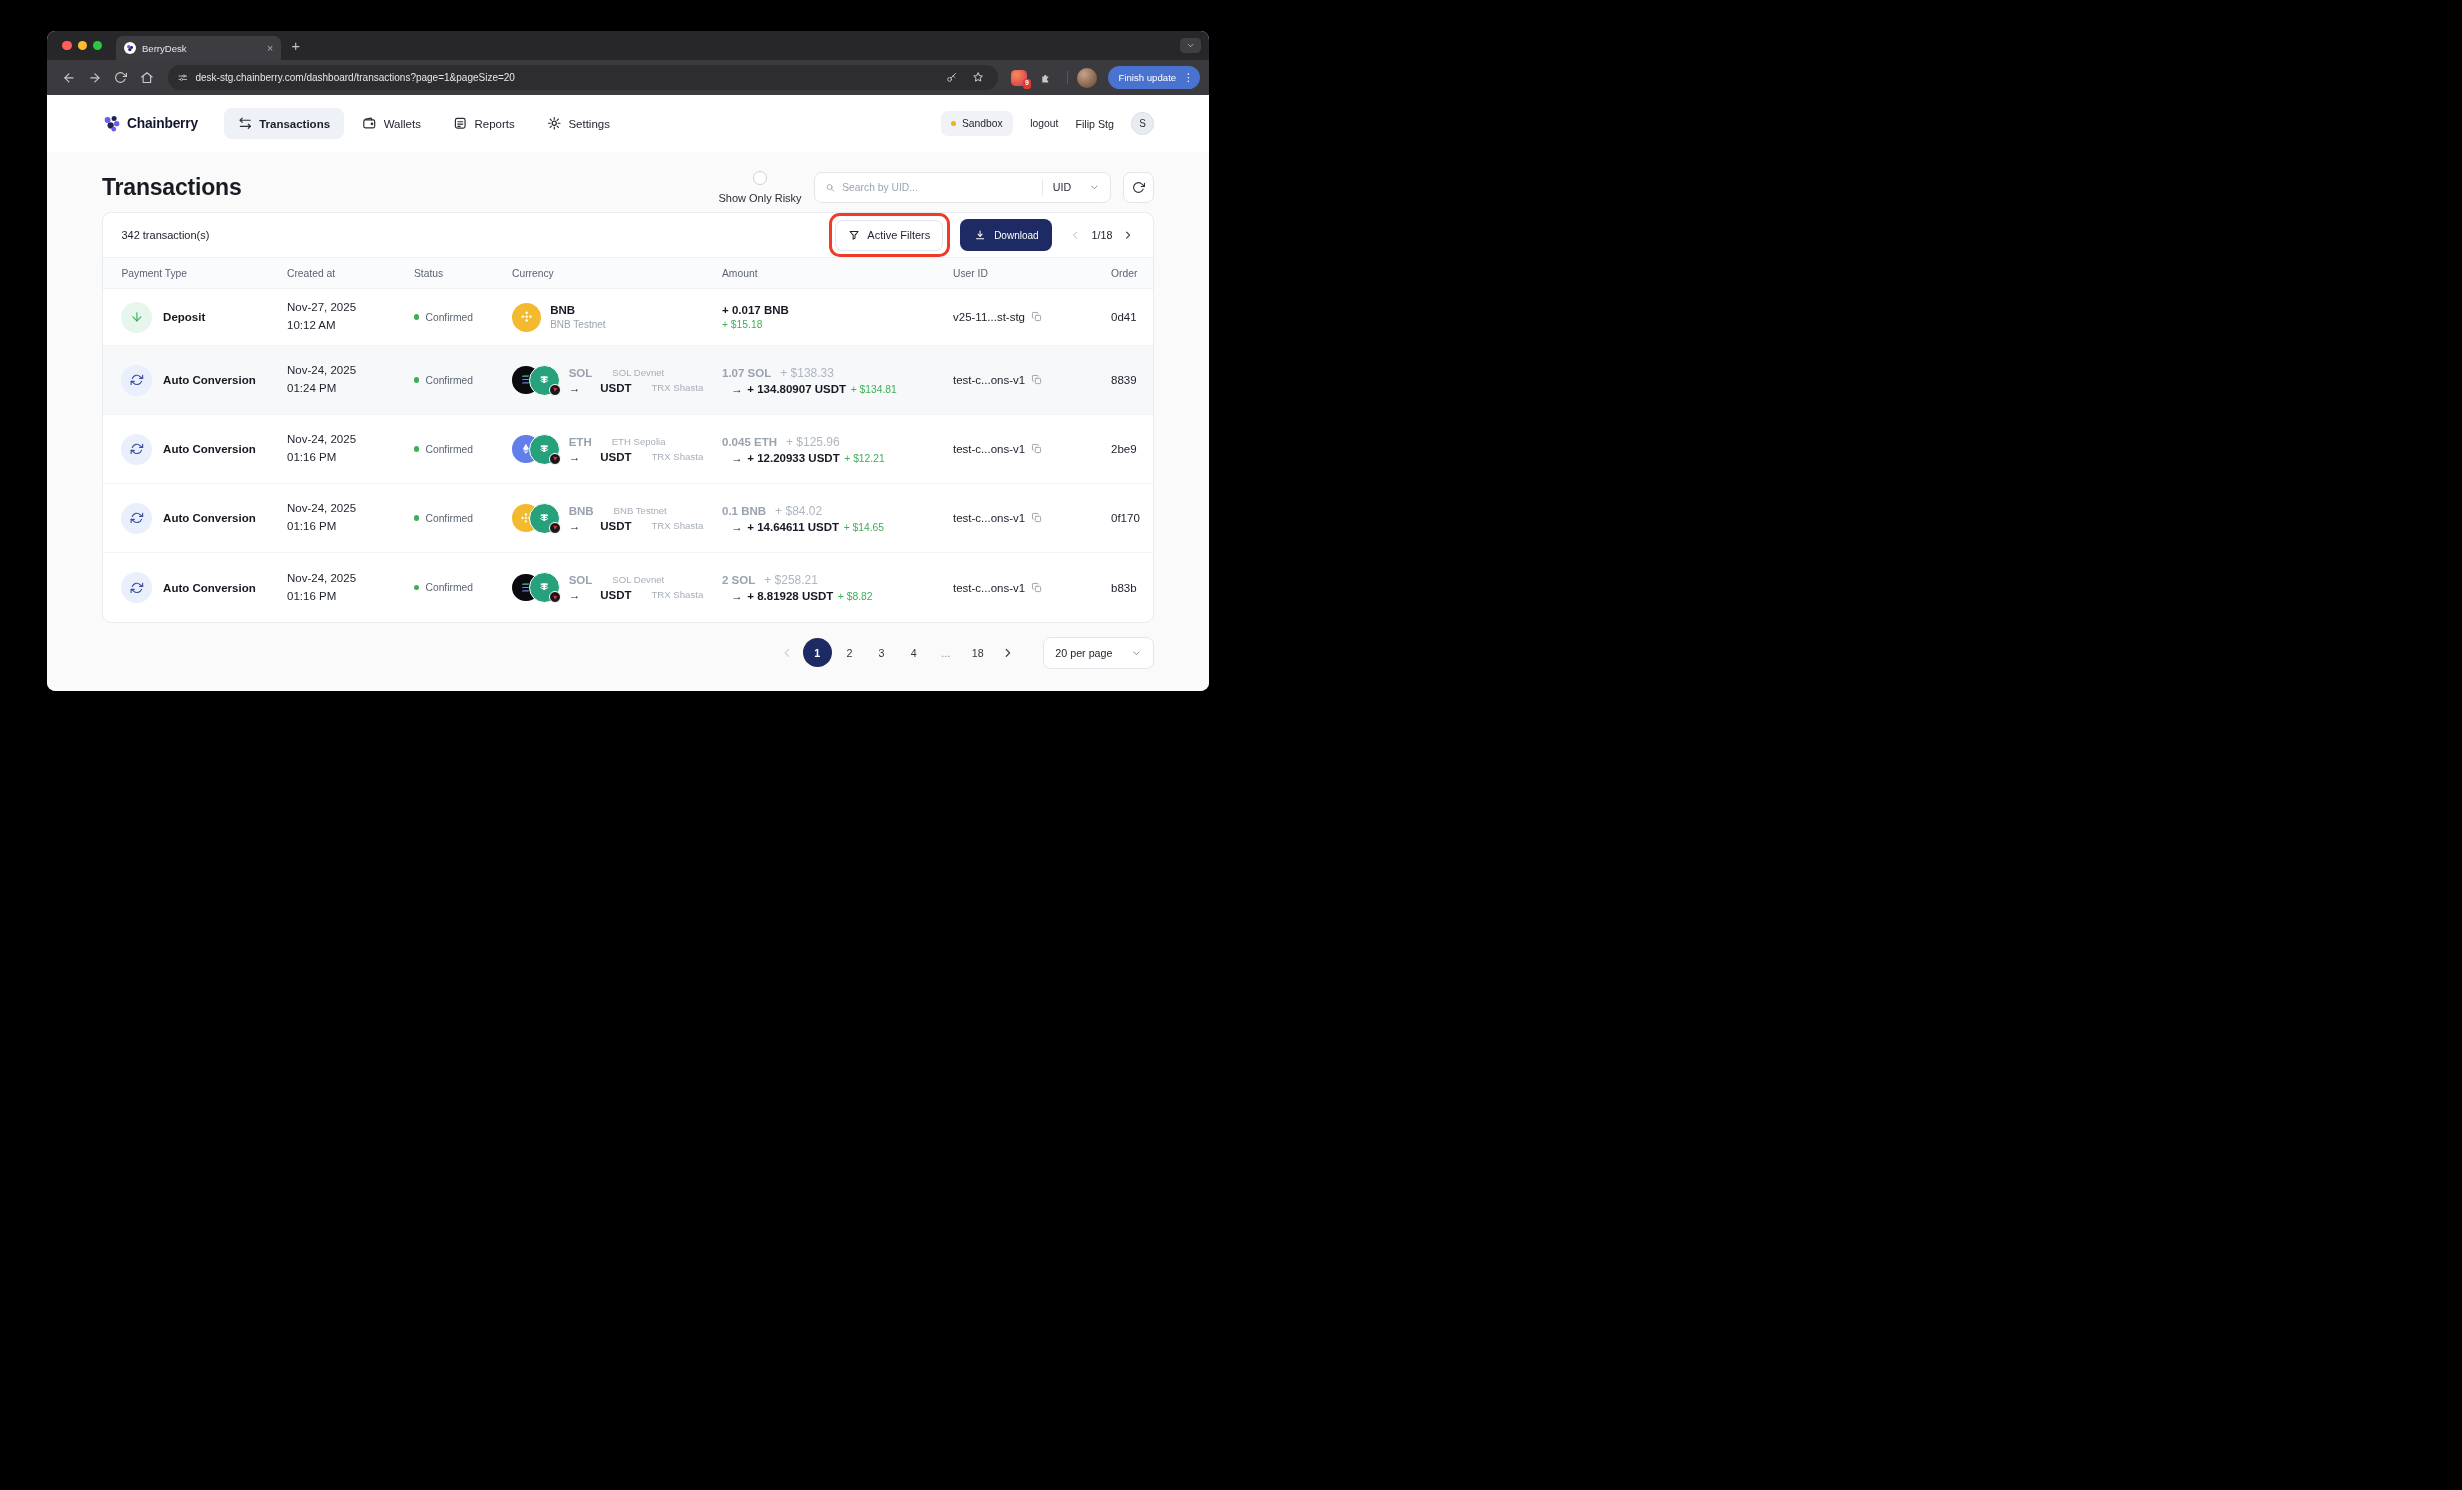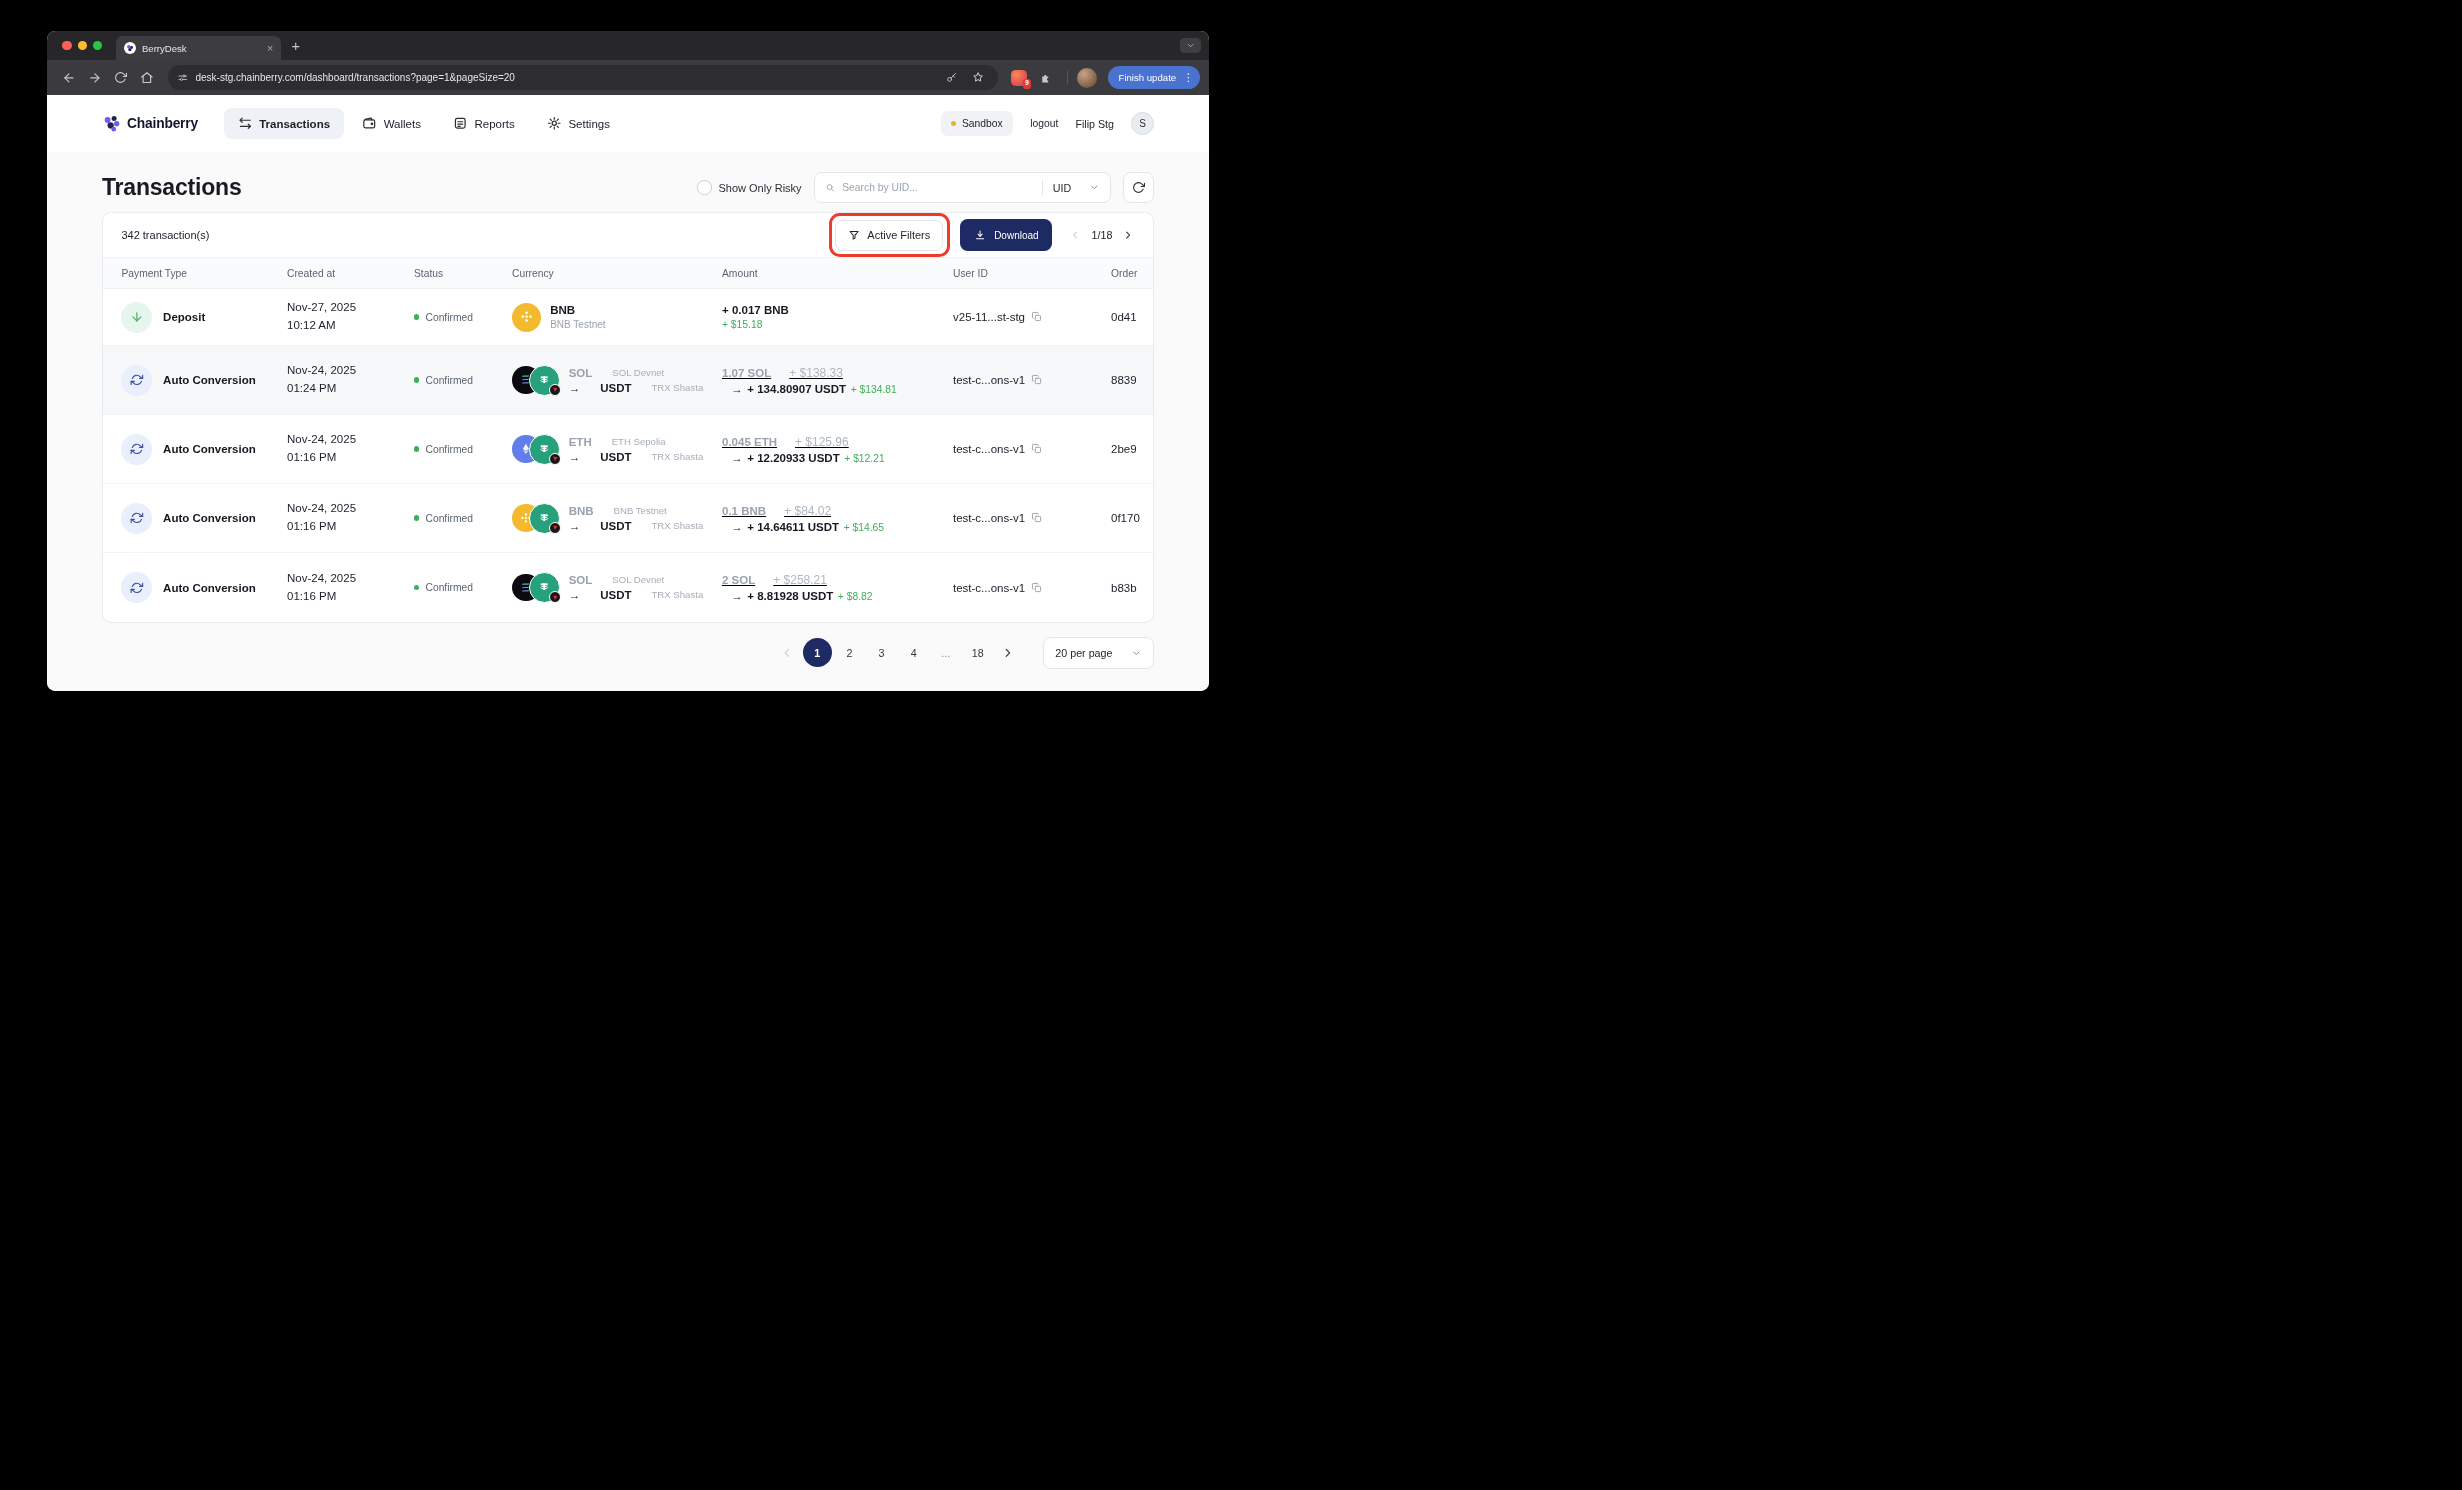--- a/index.html
+++ b/index.html
@@ -45,21 +45,21 @@
   .sandbox { background:#f1f2f5; border-radius:6.9px; padding:6.9px 10.7px 6.9px 9.2px; display:flex; align-items:center; gap:6.1px; font-size:10.3px; color:#23262e; }
   .sandbox-dot { width:5.4px; height:5.4px; border-radius:50%; background:#e6b422; }
   .logout { font-size:10.3px; color:#23262e; cursor:pointer; }
   .username { font-size:10.7px; color:#23262e; }
   .avatar-s { width:23px; height:23px; border-radius:50%; background:#e9edf2; border:0.8px solid #d8dde4; display:flex; align-items:center; justify-content:center; font-size:10px; color:#2a2f3a; cursor:pointer; }
 
   .main { flex:1; padding:17px 55px 0; display:flex; flex-direction:column; min-height:0; }
   .title-row { display:flex; align-items:center; margin-bottom:6.1px; height:37px; }
   .page-title { font-size:23px; font-weight:700; color:#191b22; letter-spacing:-0.2px; }
   .controls { margin-left:auto; display:flex; align-items:center; gap:12.2px; }
-  .risky { display:flex; align-items:center; gap:6.9px; font-size:11px; color:#2a2d35; cursor:pointer; }
+  .risky { display:flex; align-items:center; gap:6.9px; font-size:11px; color:#2a2d35; cursor:pointer;flex-direction:column; }
   .chk { width:14.5px; height:14.5px; border-radius:50%; border:1.1px solid #c9d0d8; background:#fff; }
   .searchgroup { width:297px; height:31px; background:#fff; border:0.8px solid #e2e6ea; border-radius:7.7px; display:flex; align-items:center; }
   .search-left { flex:1; display:flex; align-items:center; gap:6.9px; padding:0 10px; color:#9aa3ad; min-width:0; }
   .search-left input { border:none; outline:none; font-size:10.3px; color:#333; width:100%; font-family:inherit; background:transparent; }
   .search-left input::placeholder { color:#9aa3ad; }
   .sg-div { width:0.8px; height:17px; background:#e5e8ec; }
   .uid-select { width:67px; display:flex; align-items:center; justify-content:space-between; padding:0 10px; font-size:10.7px; color:#272b33; cursor:pointer; }
   .refresh-btn { width:31px; height:31px; border:0.8px solid #e2e6ea; border-radius:7.7px; background:#fff; display:flex; align-items:center; justify-content:center; color:#2a2f3a; cursor:pointer; }
 
   .card { background:#fff; border:0.8px solid #e8ebef; border-radius:9.2px; overflow:hidden; flex:none; }
@@ -108,21 +108,21 @@
   .tron { position:absolute; left:37px; top:19px; width:12.2px; height:12.2px; border-radius:50%; background:#17171c; border:1.5px solid #fff; display:flex; align-items:center; justify-content:center; }
   .cp-l1, .cp-l2 { display:flex; align-items:flex-start; gap:20px; white-space:nowrap; }
   .cp-l2 { margin-top:3.1px; }
   .cp-from { font-size:11.5px; font-weight:700; color:#98a1ad; }
   .cp-net { font-size:9.6px; color:#a7aeb9; }
   .cp-arrow { font-size:11.5px; color:#171a24; font-weight:700; }
   .cp-to { font-size:11.5px; font-weight:700; color:#171a24; }
 
   .amt-v { font-size:11.5px; font-weight:700; color:#171a24; }
   .amt-usd-green { font-size:10.3px; color:#3fae5a; margin-top:3.1px; }
-  .ap-l1 { display:flex; align-items:baseline; gap:18px; white-space:nowrap;text-decoration:underline; }
+  .ap-l1 { display:flex; align-items:baseline; gap:9px; white-space:nowrap; }
   .ap-l1 .v { font-size:11.5px; font-weight:700; color:#99a2ad; }
   .ap-l1 .usd { font-size:12px; color:#aeb6c0; }
   .ap-l2 { display:flex; align-items:baseline; gap:4.6px; margin-top:3.1px; padding-left:9.2px; white-space:nowrap; }
   .ap-l2 .arrow { font-size:11.5px; font-weight:700; color:#171a24; }
   .ap-l2 .v { font-size:11.5px; font-weight:700; color:#171a24; }
   .ap-l2 .usd { font-size:10.3px; color:#3fae5a; }
 
   .uid { display:flex; align-items:center; gap:6.1px; font-size:11.5px; color:#1a1e28; white-space:nowrap; }
   .copy { color:#99a1ac; display:flex; cursor:pointer; flex:none; }
   .order { font-size:11.5px; color:#1a1e28; white-space:nowrap; overflow:hidden; }

